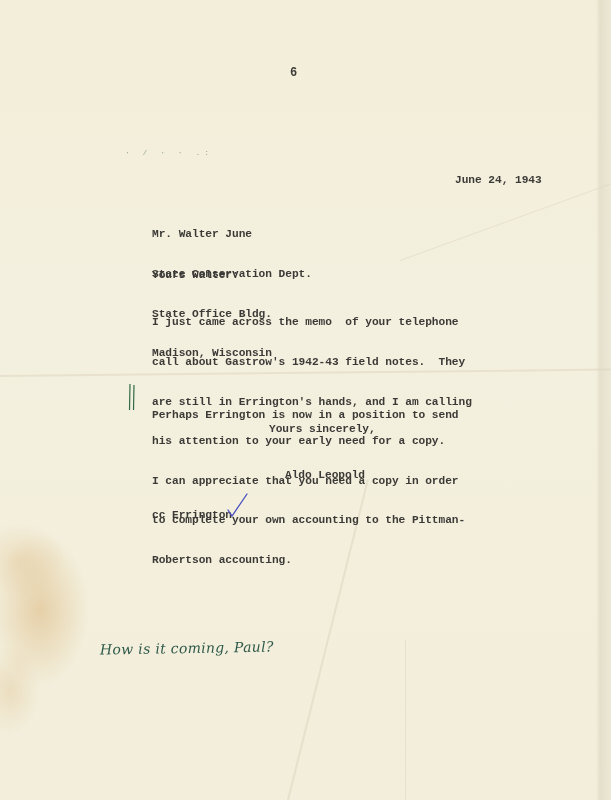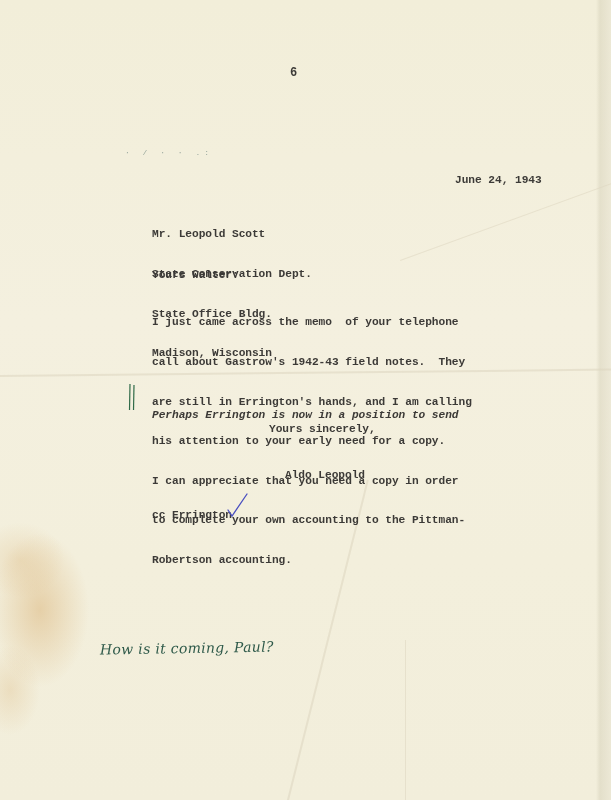--- a/index.html
+++ b/index.html
@@ -33,21 +33,21 @@
     white-space: pre;
     letter-spacing: -0.05px;
   }
   .page-number { left: 290px; top: 67px; font-size: 12px; }
   .date { left: 455px; top: 127px; margin-top: 47px; }
   .address { left: 152px; top: 202px; }
   .address div { height: 13.2px; }
   .salutation { left: 152px; top: 269px; }
   .para1 { left: 152px; top: 290px; }
   .para1 div, .para2 div { height: 13.2px; }
-  .para2 { left: 152px; top: 383px; font-style: italic; }
+  .para2 { left: 152px; top: 383px; }
   .closing { left: 269px; top: 423px; }
   .signature { left: 285px; top: 469px; }
   .cc { left: 152px; top: 509px; }
   .margin-mark {
     position: absolute; left: 128px; top: 383px;
     width: 8px; height: 28px;
   }
   .check-mark {
     position: absolute; left: 226px; top: 492px;
     width: 22px; height: 26px;
@@ -75,21 +75,21 @@
   <div class="crease" style="left:287px;top:800px;width:330px;height:1.5px;transform:rotate(-76deg);"></div>
   <div class="crease" style="left:400px;top:260px;width:230px;height:1.2px;transform:rotate(-20deg);"></div>
   <div class="crease" style="left:405px;top:800px;width:160px;height:1.2px;transform:rotate(-90deg);"></div>
 
   <div class="faint-marks">· / ·  · .:</div>
 
   <div class="typed page-number">6</div>
   <div class="typed date">June 24, 1943</div>
 
   <div class="typed address">
-    <div>Mr. Leopold Scott</div>
+    <div>Mr. Walter June</div>
     <div>State Conservation Dept.</div>
     <div>State Office Bldg.</div>
     <div>Madison, Wisconsin</div>
   </div>
 
   <div class="typed salutation">Yours Walter:</div>
 
   <div class="typed para1">
     <div>I just came across the memo  of your telephone</div>
     <div>call about Gastrow's 1942-43 field notes.  They</div>

